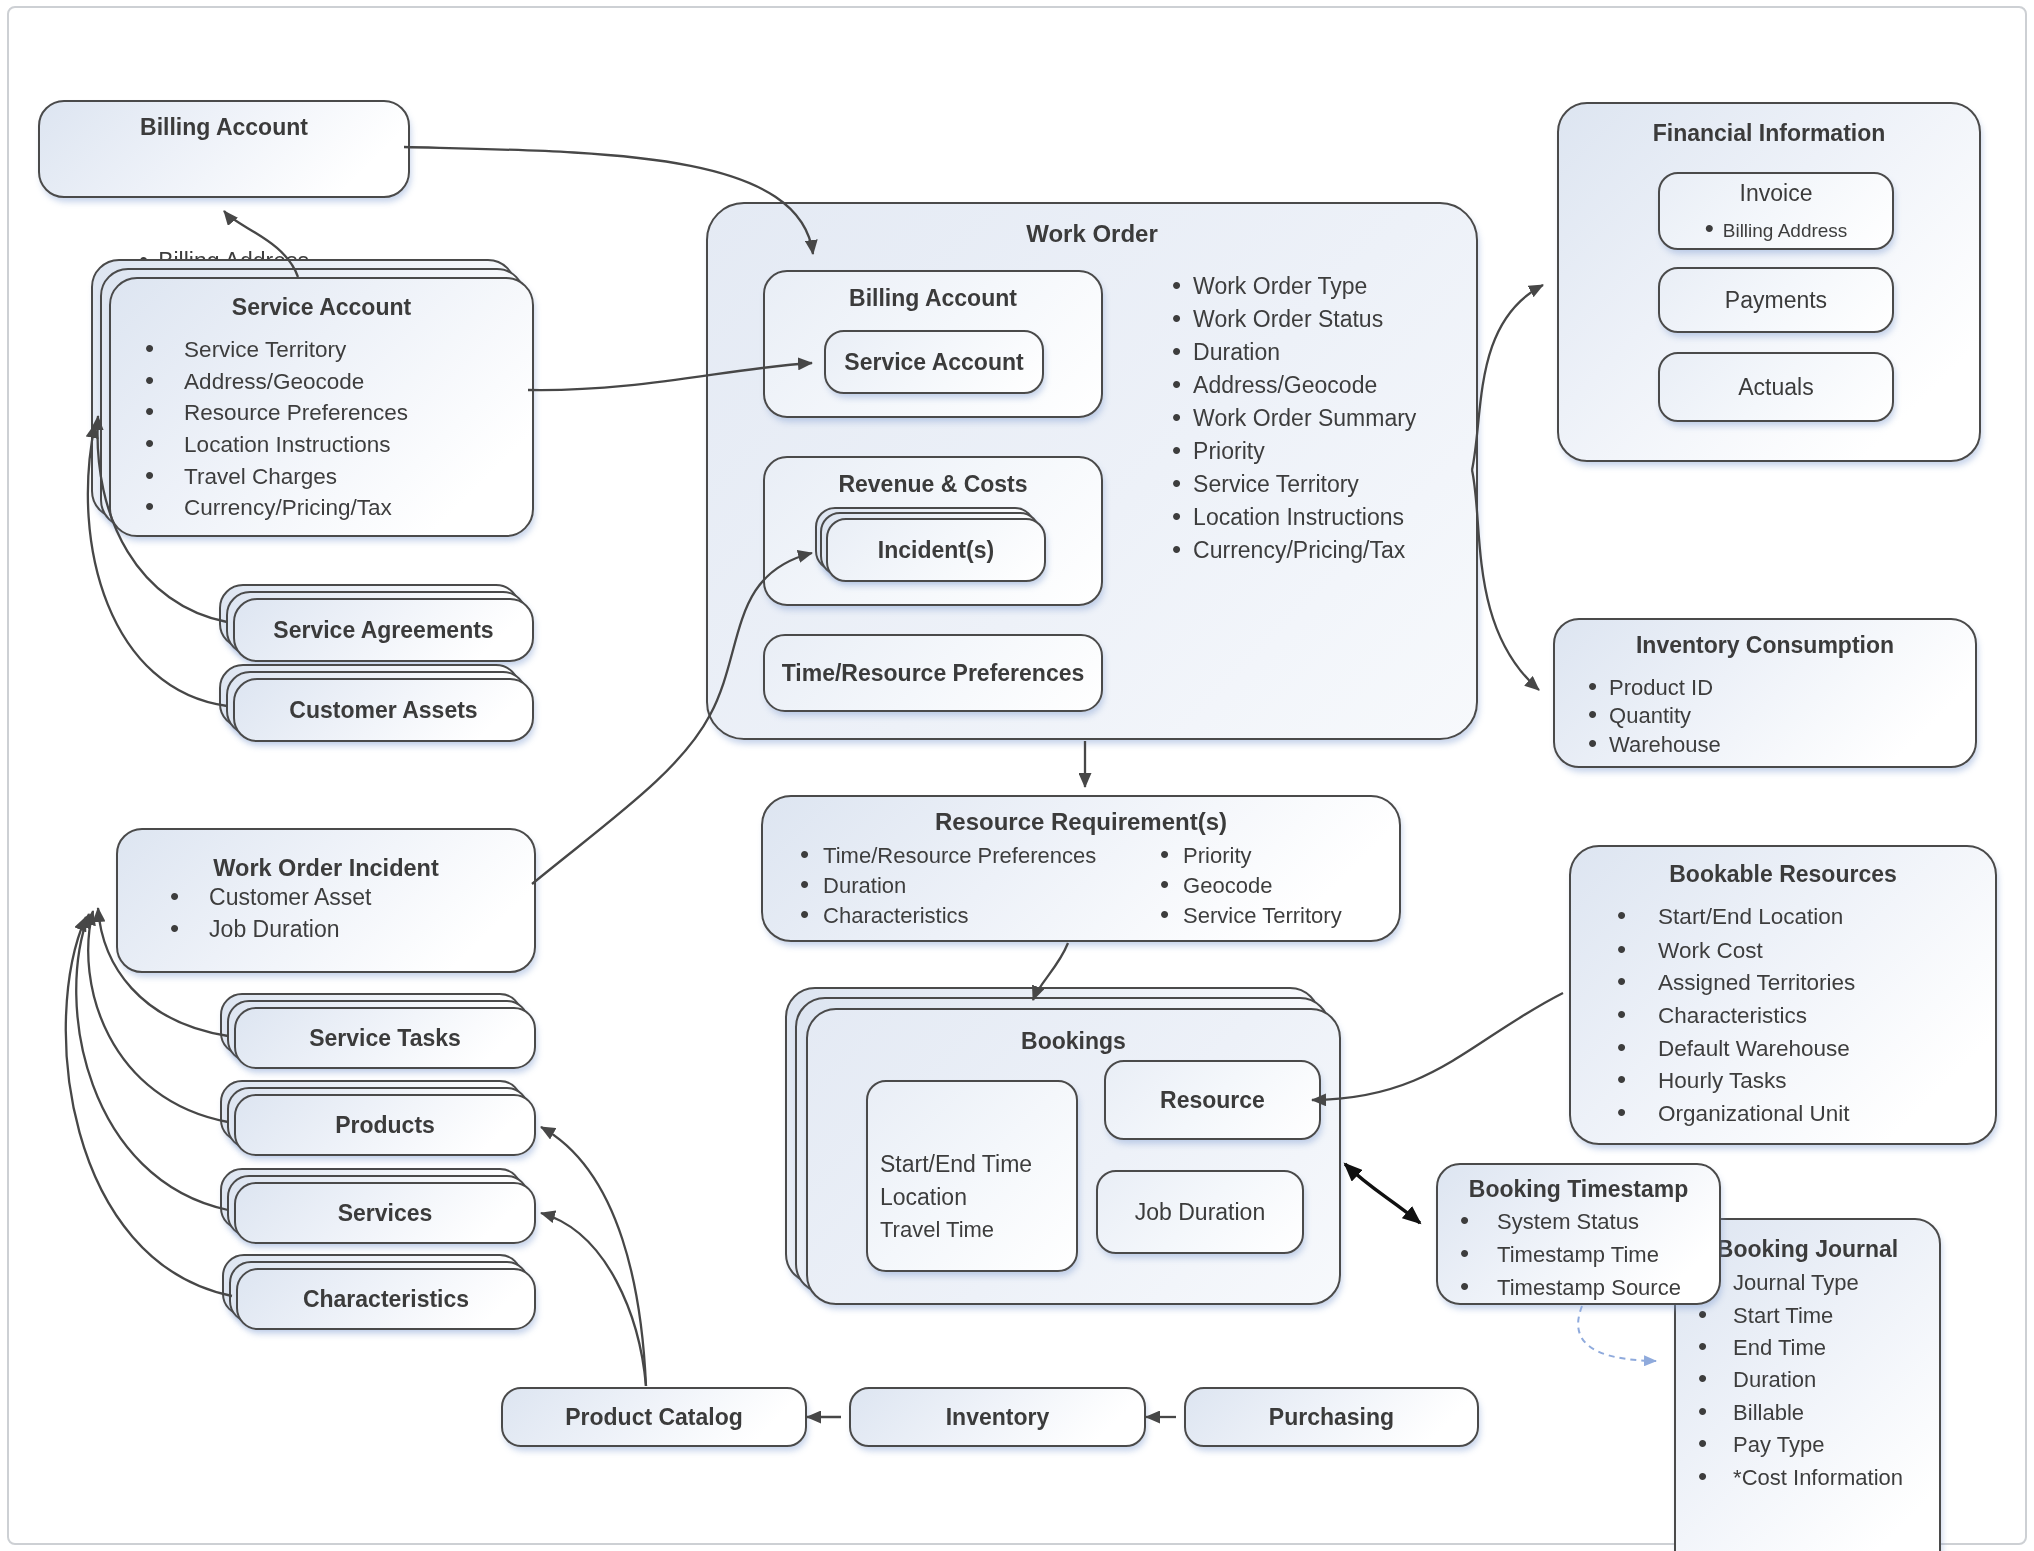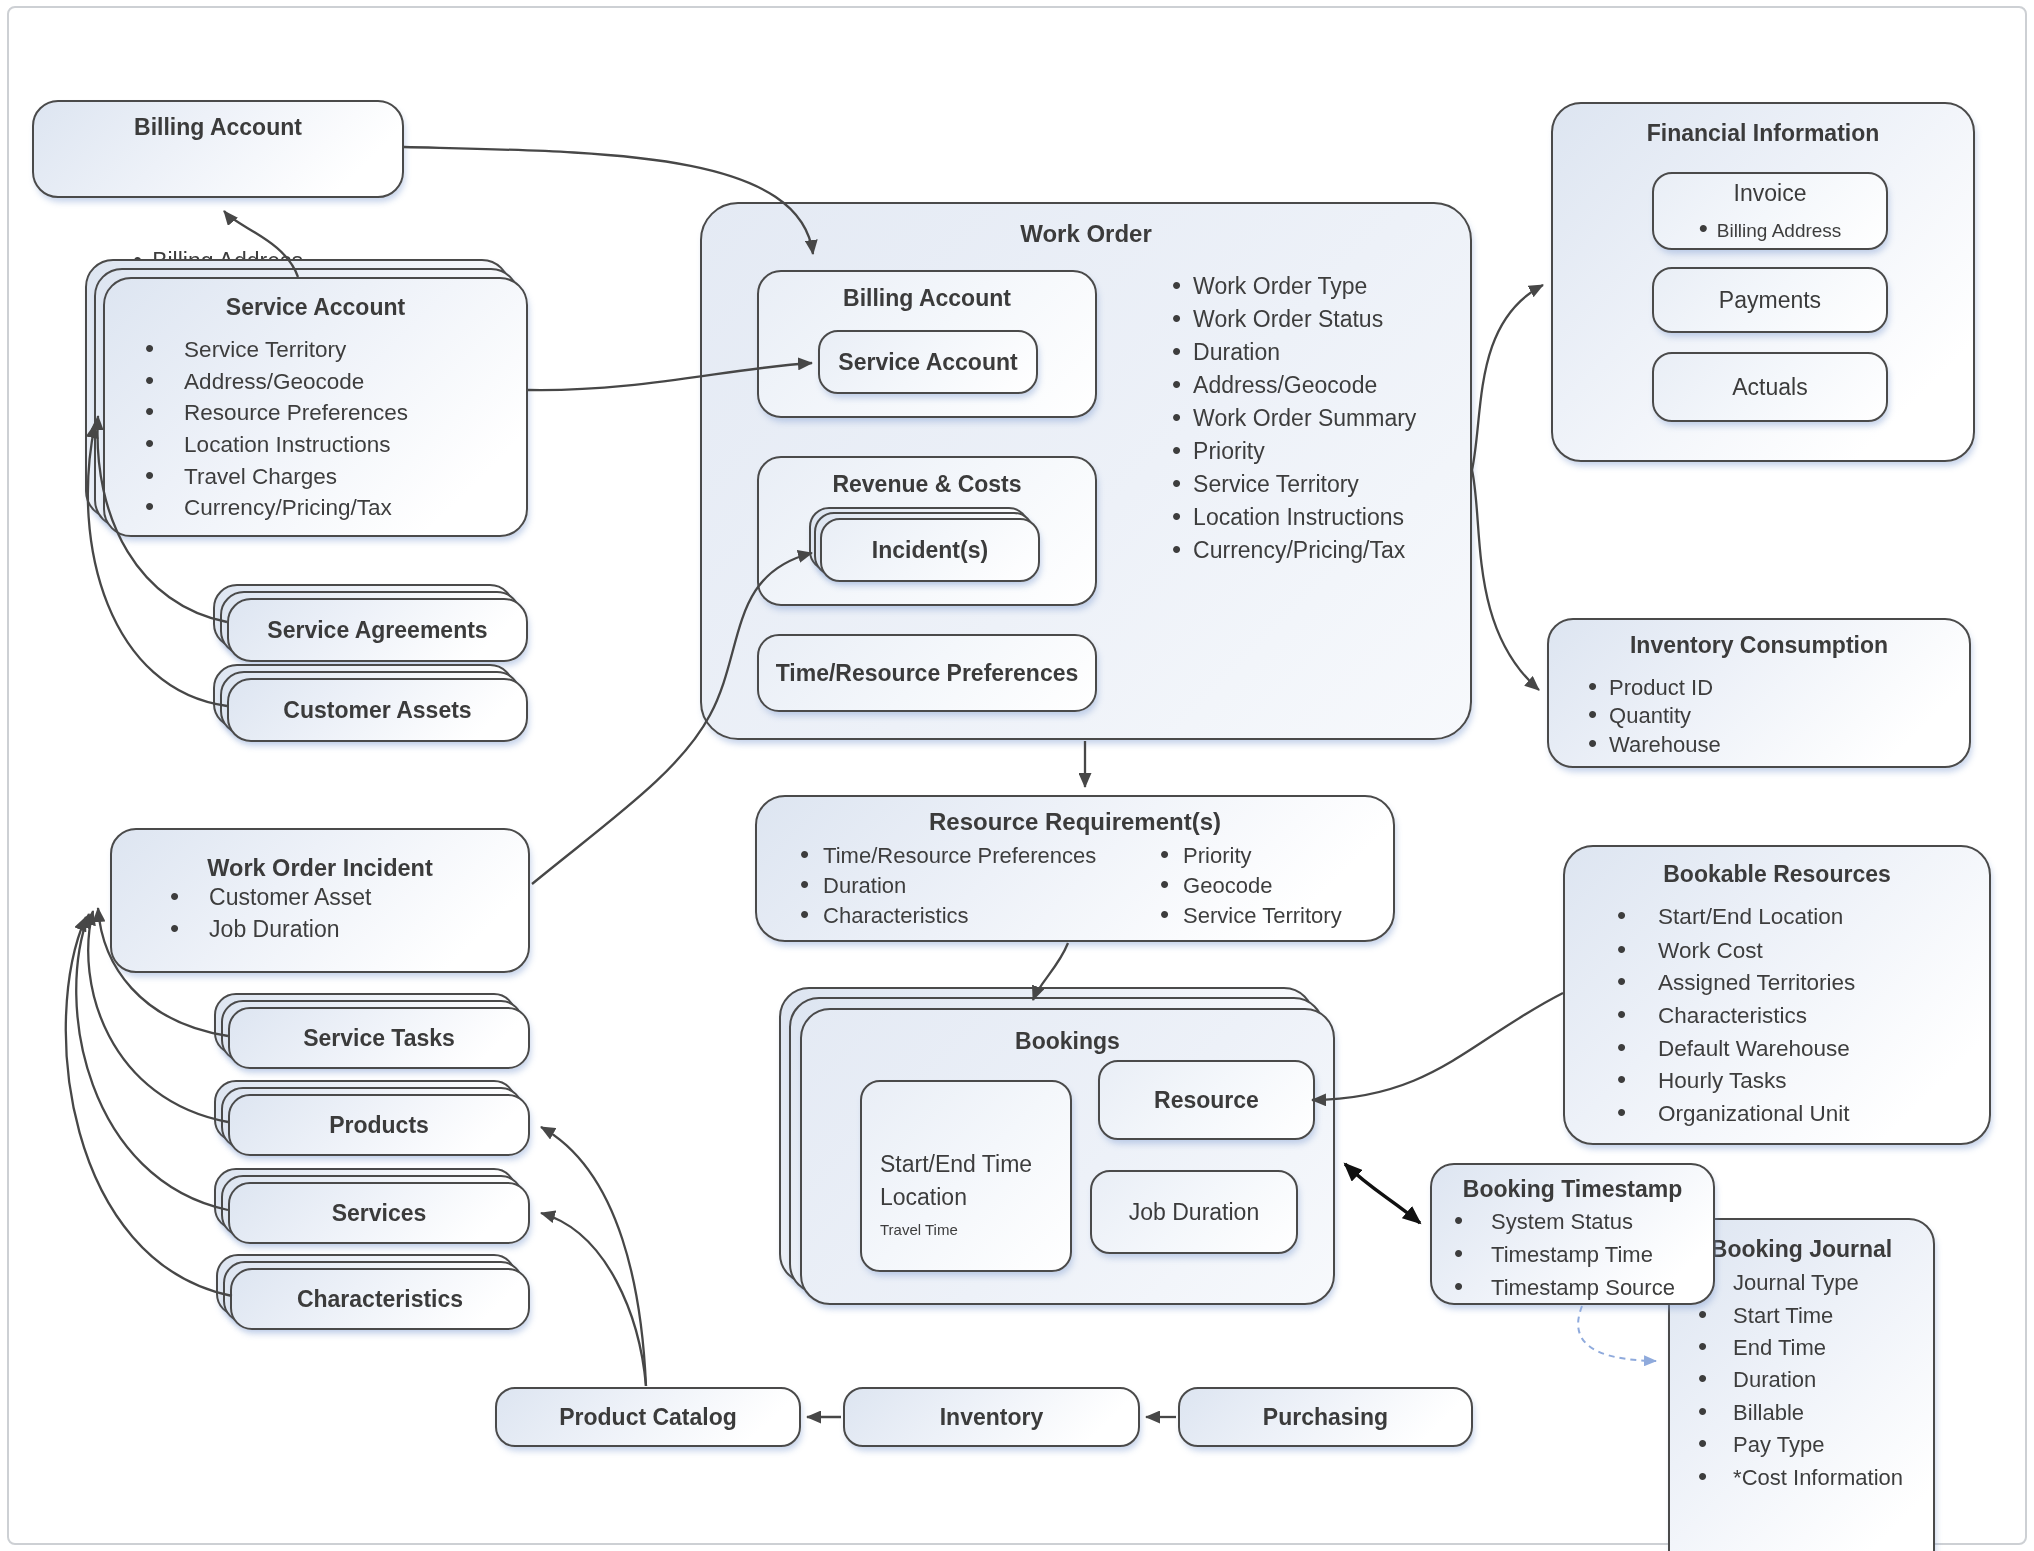--- a/index.html
+++ b/index.html
@@ -2,21 +2,21 @@
 <html><head>
 <meta charset="utf-8">
 <style>
   html,body{margin:0;padding:0;background:#ffffff;}
   body{width:2034px;height:1551px;position:relative;overflow:hidden;
        font-family:"Liberation Sans", sans-serif;color:#3d3d3d;}
   .frame{position:absolute;left:7px;top:6px;right:7px;bottom:6px;
          border:2px solid #cdd0d4;border-radius:8px;}
   .box{position:absolute;border:2px solid #4a4a4a;border-radius:24px;
        background:linear-gradient(135deg,#dde5f1 0%,#edf1f8 40%,#ffffff 85%);
-       box-shadow:2px 5px 6px -1px rgba(130,160,210,.45);box-sizing:border-box;}
+       box-shadow:2px 5px 6px -1px rgba(130,160,210,.45);box-sizing:border-box;margin-left:6px;}
   .big{background:linear-gradient(135deg,#e4eaf4 0%,#edf1f8 55%,#f7f9fc 100%);border-radius:38px;}
   .inner{background:linear-gradient(135deg,#e9eef6 0%,#f4f7fb 50%,#ffffff 100%);}
   .title{position:absolute;left:0;right:0;text-align:center;font-weight:700;
          color:#3b3b3b;font-size:23px;white-space:nowrap;}
   .cc{display:flex;align-items:center;justify-content:center;font-weight:700;
       font-size:23px;color:#3b3b3b;white-space:nowrap;}
   .li{position:absolute;display:flex;align-items:center;font-size:22px;
       color:#3d3d3d;white-space:nowrap;line-height:26px;}
   .dot::before{content:"\2022";font-size:26px;line-height:10px;color:#3d3d3d;}
   svg.wires{position:absolute;left:0;top:0;z-index:60;pointer-events:none;}
@@ -200,21 +200,21 @@
 <div class="box big" style="left:800px;top:1008px;width:535px;height:297px;border-radius:30px;">
   <div class="title" style="top:18px;">Bookings</div>
 </div>
 <div class="box inner" style="left:860px;top:1080px;width:212px;height:192px;border-radius:20px;"></div>
 <div class="li" style="left:880px;top:1151px;font-size:23px;">
     <span>Start/End Time</span>
   </div>
 <div class="li" style="left:880px;top:1184px;font-size:23px;text-align:right;">
     <span>Location</span>
   </div>
-<div class="li" style="left:880px;top:1217px;font-size:15px;align-items:flex-end;">
+<div class="li" style="left:880px;top:1217px;font-size:22px;align-items:flex-end;">
     <span>Travel Time</span>
   </div>
 <div class="box cc inner" style="left:1098px;top:1060px;width:217px;height:80px;border-radius:20px;font-weight:700;">
   <span>Resource</span>
 </div>
 <div class="box cc inner" style="left:1090px;top:1170px;width:208px;height:84px;border-radius:20px;font-weight:400;">
   <span>Job Duration</span>
 </div>
 
 <div class="box" style="left:1563px;top:845px;width:428px;height:300px;border-radius:30px;">

